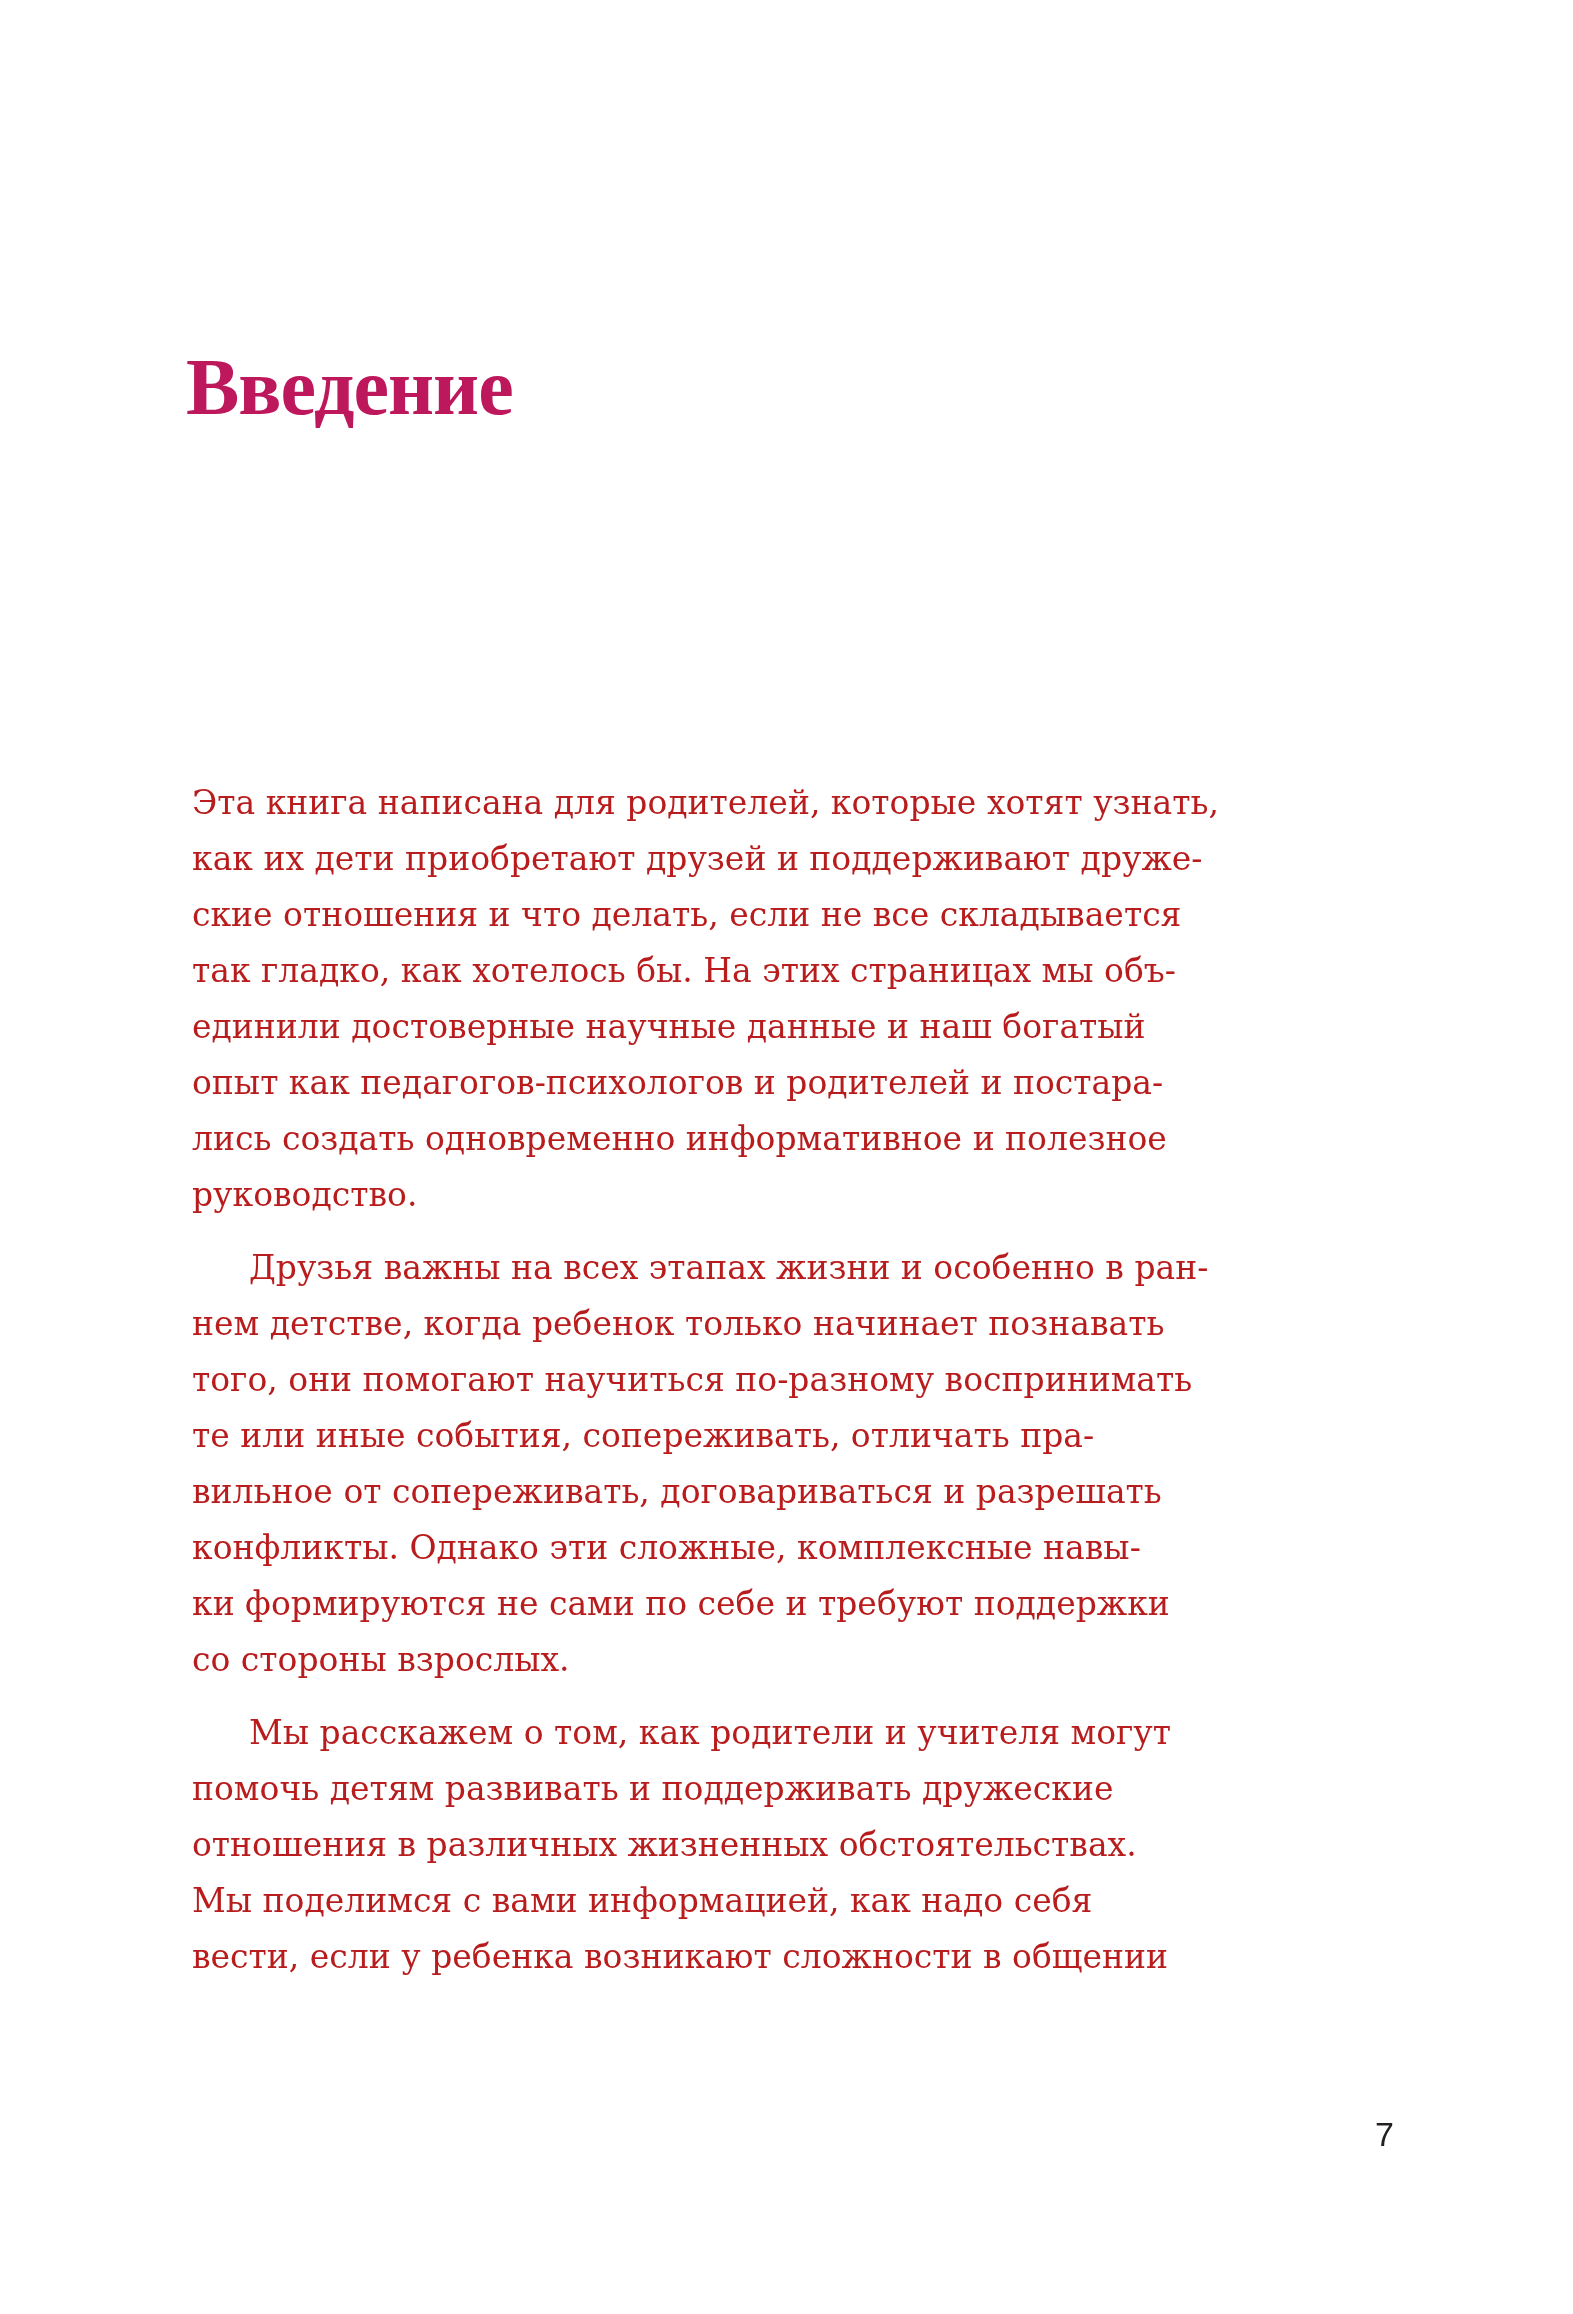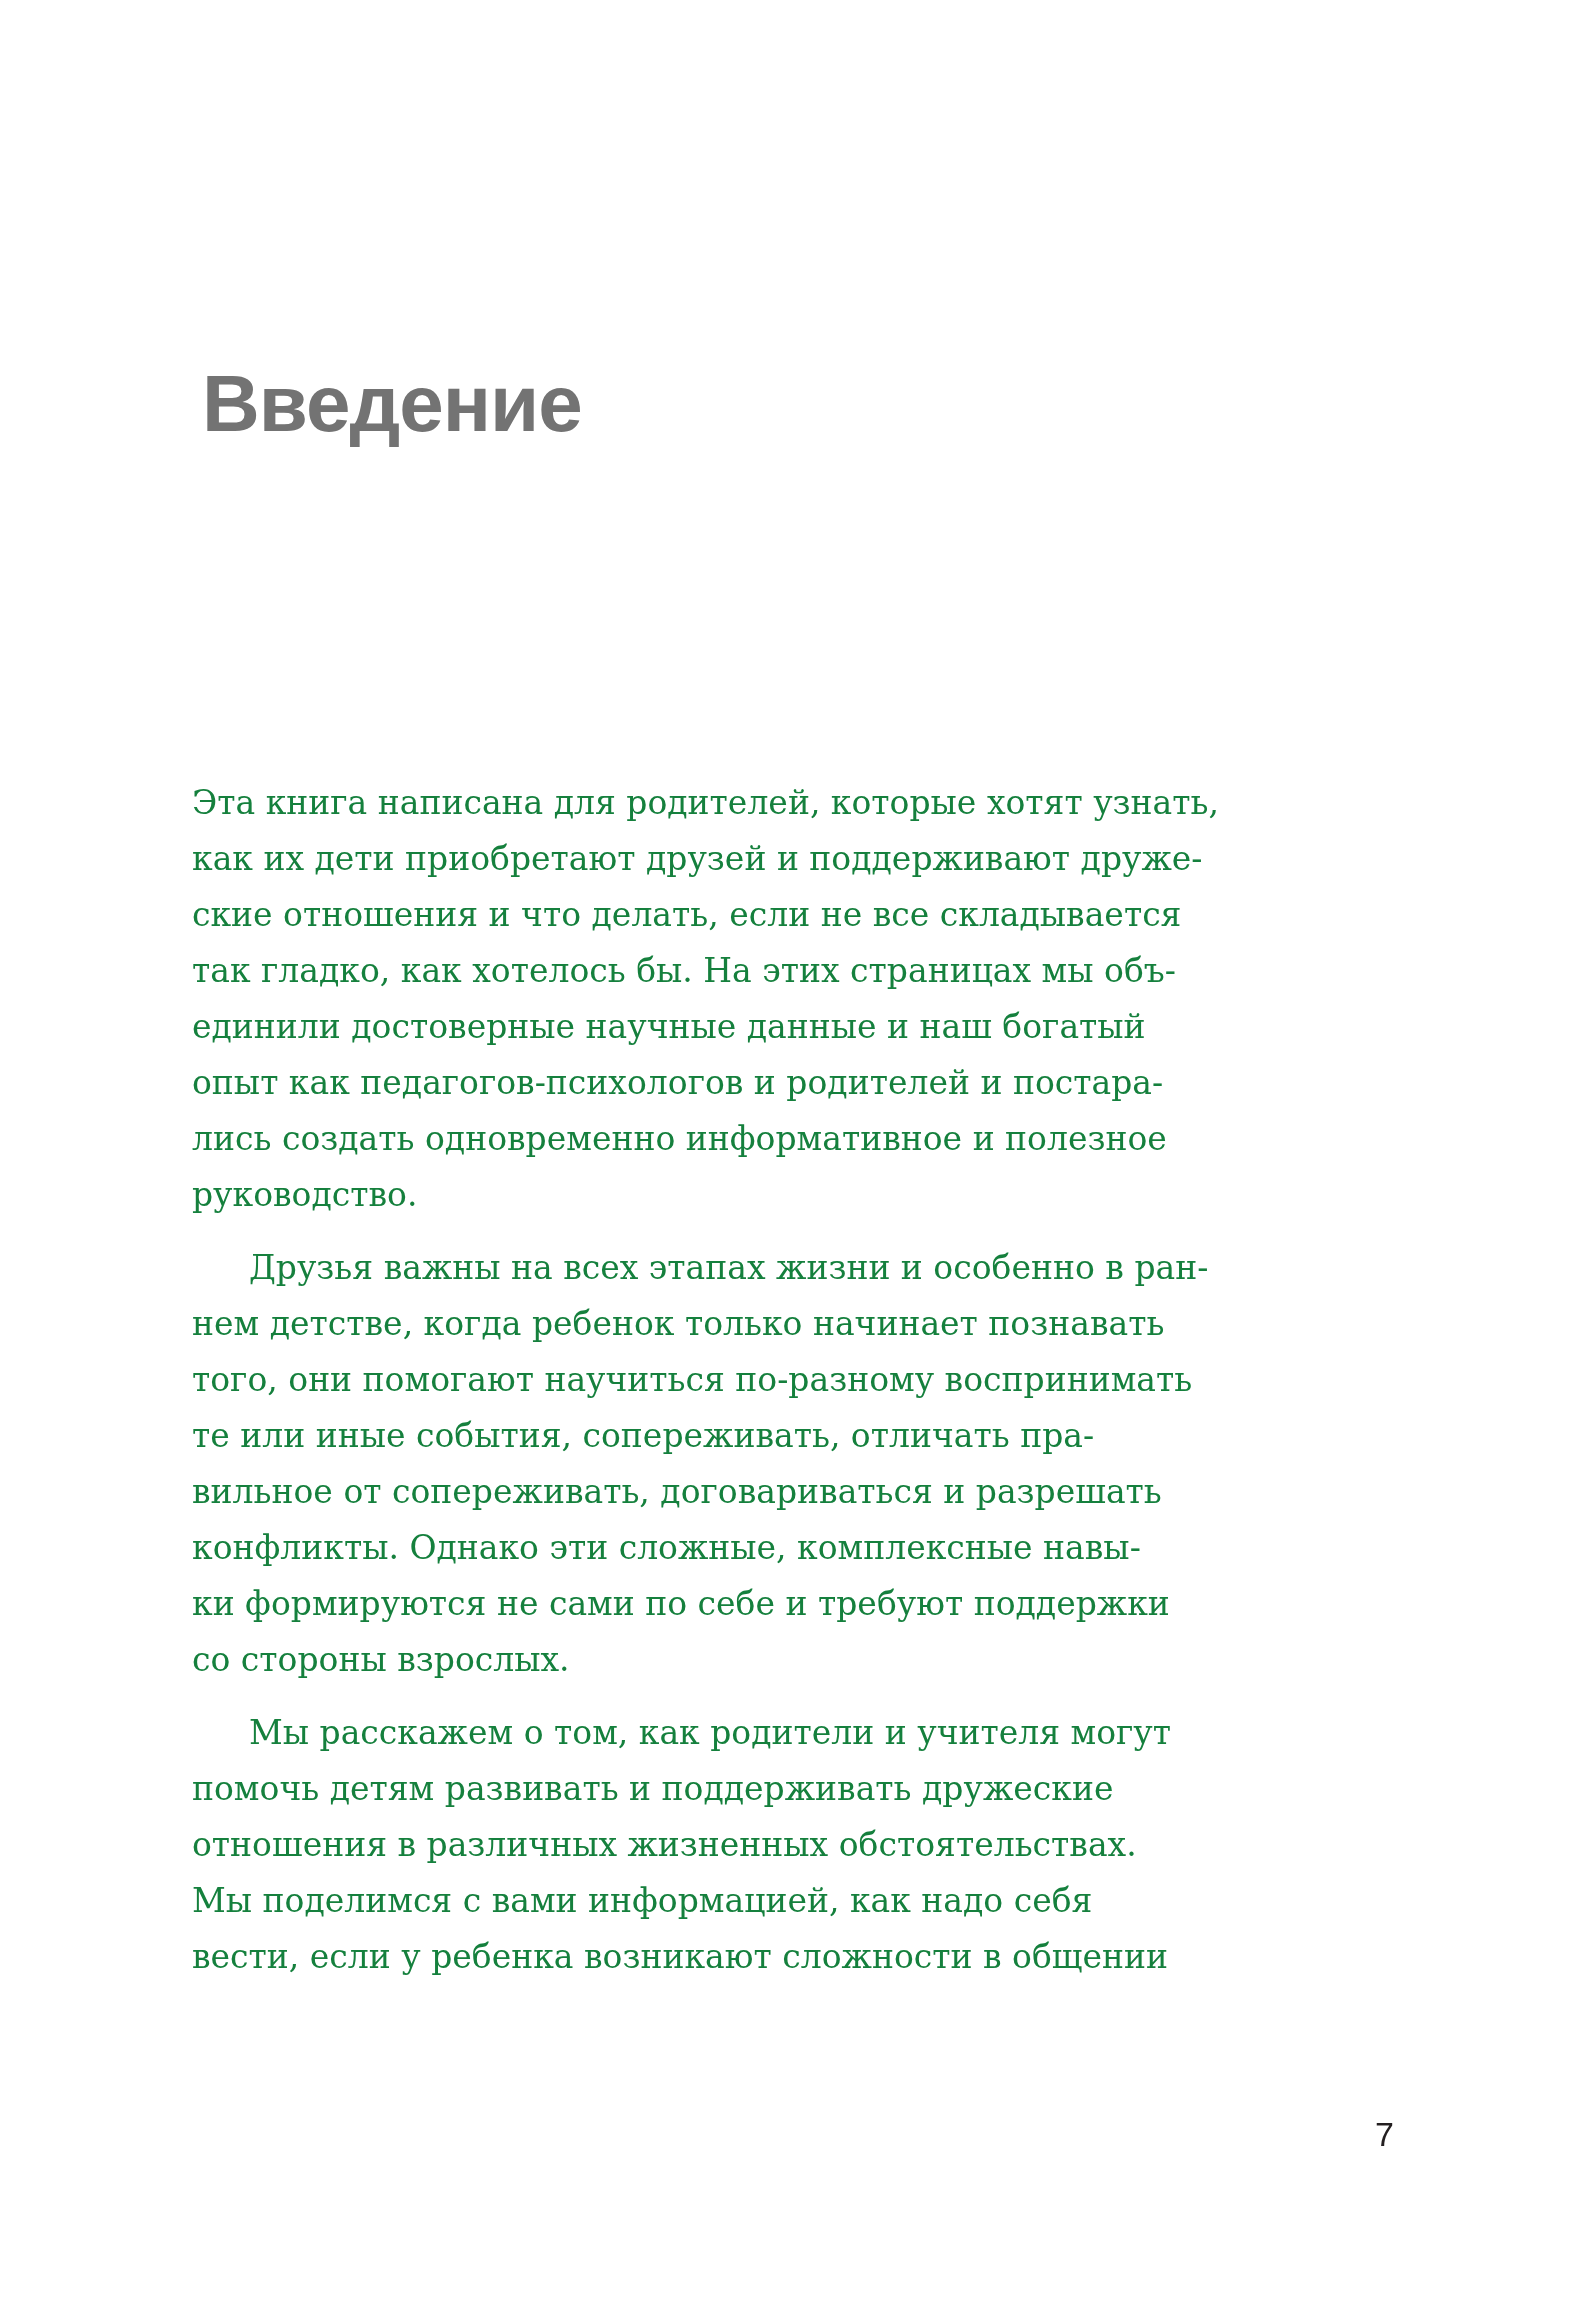--- a/index.html
+++ b/index.html
@@ -1,26 +1,26 @@
 <!DOCTYPE html>
 <html style="font-size:15px"><head>
 <meta charset="utf-8">
 <style>
   html, body { margin: 0; padding: 0; background: #ffffff; }
   body { width: 1573px; height: 2314px; position: relative; overflow: hidden; }
   .page { position: absolute; left: 0; top: 0; width: 1573px; height: 2314px; background: #ffffff; }
   .heading {
-    position: absolute; left: 186px; top: 335px; margin: 16px;
-    font-family: Liberation Sans, sans-serif; font-weight: bold;
-    font-size: 80px; line-height: 105px; color: #737373; letter-spacing: -1px;
+    position: absolute; left: 186px; top: 335px; margin: 0;
+    font-family: Liberation Serif, serif; font-weight: bold;
+    font-size: 80px; line-height: 105px; color: #be185d; letter-spacing: -1px;
   }
   .body-text {
     position: absolute; left: 192px; top: 775px; width: 1075px;
     font-family: "DejaVu Serif", serif; font-size: 33px; line-height: 56px;
-    color: #15803d;
+    color: #b91c1c;
   }
   .line { display: block; white-space: nowrap; height: 56px; }
   .indent { padding-left: 57px; margin-top: 17px; }
   .page-number {
     position: absolute; left: 1375px; top: 2115px;
     font-family: "Liberation Sans", sans-serif; font-size: 34px; color: #231f20;
   }
 </style>
 </head>
 <body>

